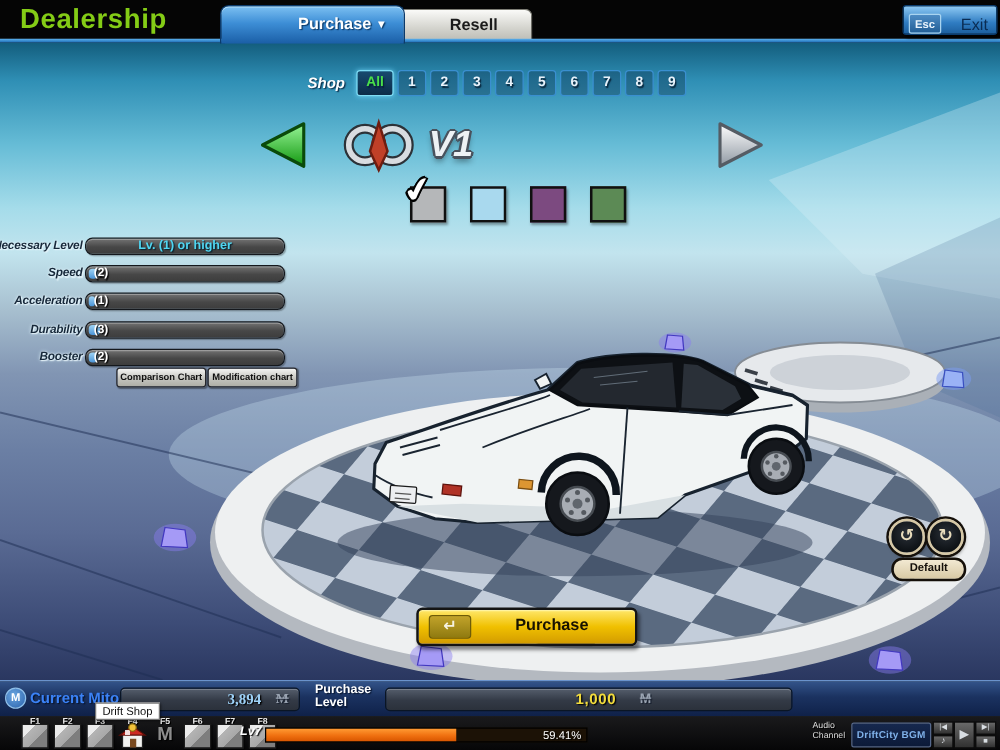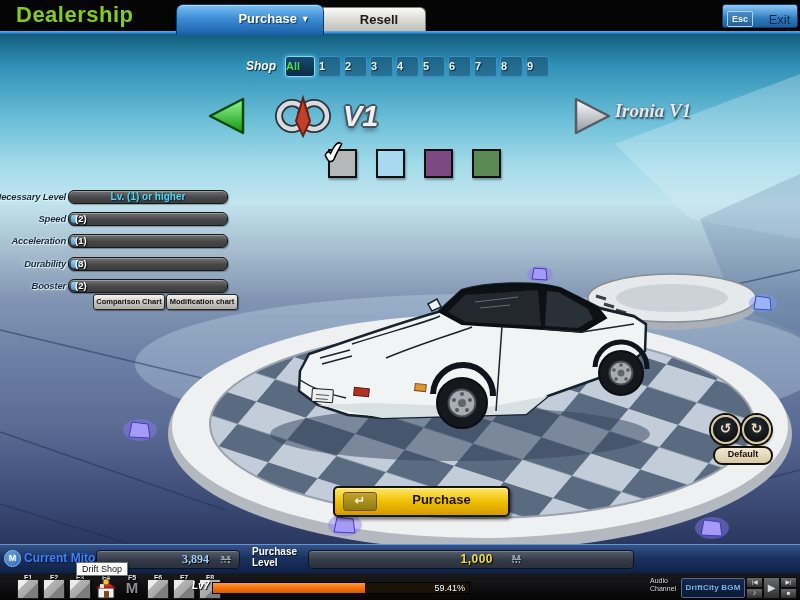--- a/index.html
+++ b/index.html
@@ -28,21 +28,21 @@
   
   .scene-bg{position:absolute;left:0;top:34px;width:800px;height:510px;
      background:linear-gradient(#135d7d 0%,#2f8fb5 6%,#66bcd6 16%,#a5dcea 26%,#c2e4ee 33%,
                 #a7bfcf 42%,#8195b3 52%,#6b7fa4 64%,#5a6b94 77%,#3d4c77 91%,#2a3760 100%);}
   .scene-svg{position:absolute;left:0;top:34px;width:800px;height:510px;}
 
   
   .class-label{position:absolute;left:246px;top:59px;font-size:12px;font-weight:bold;font-style:italic;
      color:#fff;text-shadow:1px 1px 1px #0a2a45;z-index:4;}
   .class-row{position:absolute;left:285px;top:56px;display:flex;gap:3px;z-index:4;}
-  .class-btn{width:21px;height:19px;line-height:18px;text-align:left;font-size:11px;font-weight:bold;
+  .class-btn{width:21px;height:19px;line-height:18px;text-align:center;font-size:11px;font-weight:bold;
      color:#e8f2fa;background:rgba(10,40,70,.35);border:1px solid #3a8fd0;border-radius:3px;cursor:pointer;
      text-shadow:1px 1px 1px #072338;}
   .class-btn.selected{width:28px;color:#4ae04a;background:linear-gradient(#174a6e,#0c2c49);
      border:1px solid #7fdcf4;box-shadow:0 0 4px #63c8ec;}
 
   
   .model-side{position:absolute;top:100px;width:115px;text-align:center;z-index:4;
      font-family:"Liberation Serif","DejaVu Serif",serif;font-style:italic;font-weight:bold;font-size:19px;
      color:#e3e9ee;text-shadow:1px 2px 2px #33414e,0 0 2px #5a6a78;}
   .model-prev{left:92px;} .model-next{right:92px;left:auto;width:110px;}
@@ -317,21 +317,20 @@
   </div>
   <svg class="nav-arrow arrow-next" viewBox="0 0 40 40">
     <polygon points="3,3 36,20 3,37" fill="url(#gSilver2)" stroke="#555c64" stroke-width="2.5" stroke-linejoin="round"></polygon>
     <defs>
         <linearGradient id="gSilver2" x1="0" y1="0" x2="0" y2="1">
       <stop offset="0" stop-color="#ffffff"></stop>
           <stop offset="1" stop-color="#8f98a2"></stop>
         </linearGradient>
       </defs>
   </svg>
-  <div class="model-side model-next">Ironia V1</div>
 
   <div class="swatches">
     <div class="swatch" style="background: rgb(181, 183, 185);">
       <span class="check">✔</span>
     </div>
     <div class="swatch" style="background: rgb(169, 217, 238);"></div>
     <div class="swatch" style="background: rgb(124, 74, 128);"></div>
     <div class="swatch" style="background: rgb(92, 138, 85);"></div>
   </div>
 

